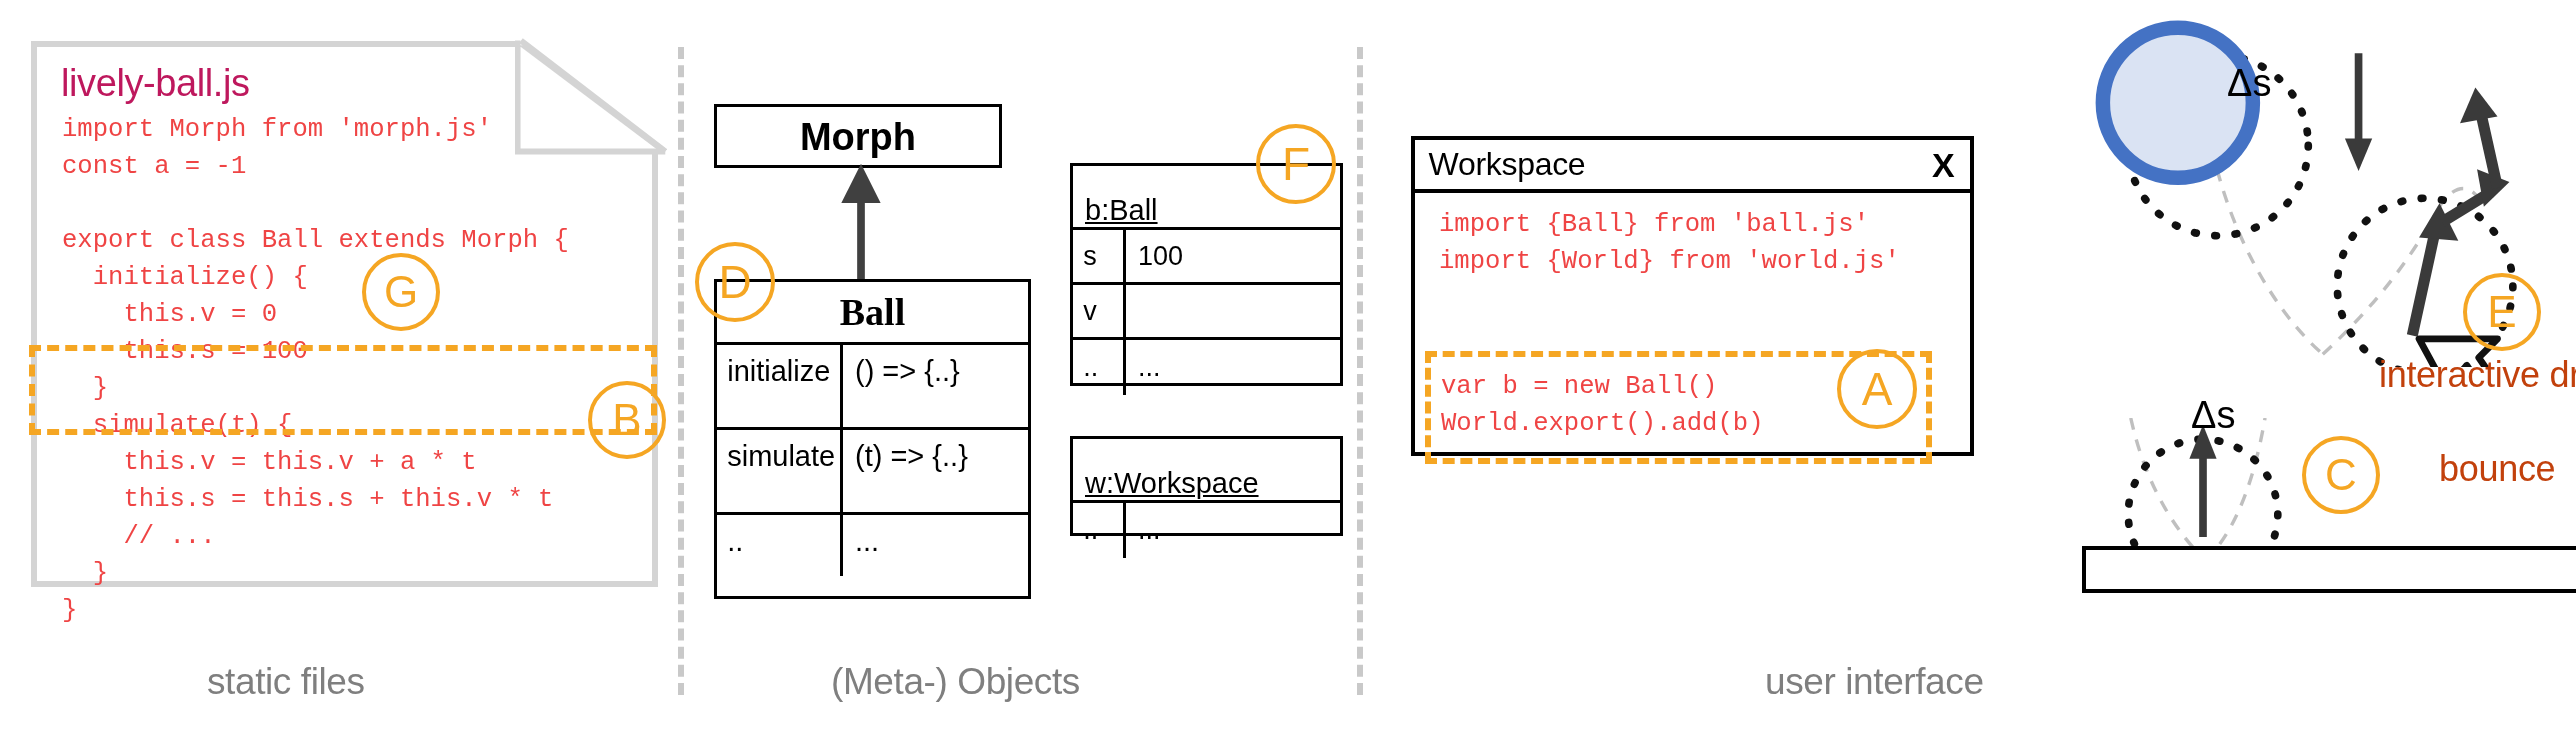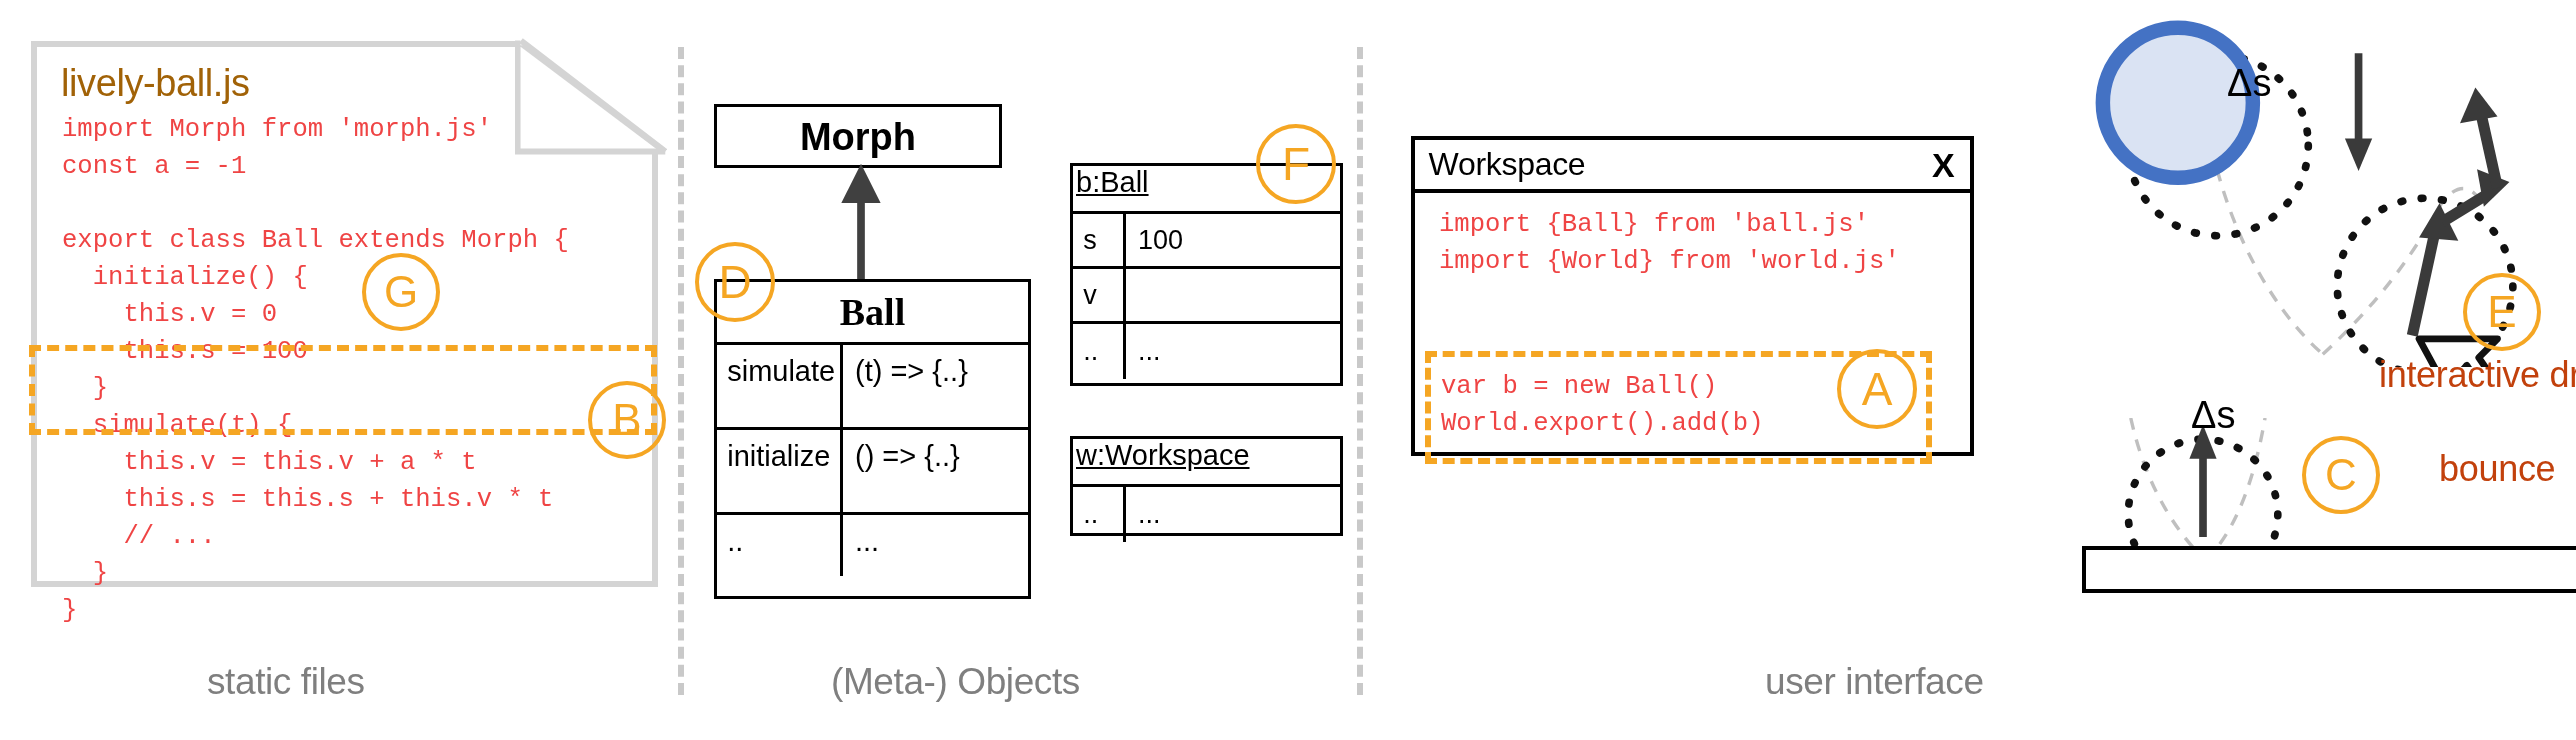--- a/index.html
+++ b/index.html
@@ -36,21 +36,21 @@
     position:absolute;inset:0;
     border:6px solid #d4d4d4;
     box-sizing:border-box;
     clip-path:polygon(0 0, 490px 0, 490px 109px, 100% 109px, 100% 100%, 0 100%);
   }
   #file-page .sheet-fold{
     position:absolute;left:484px;top:-3.4px;width:152px;height:117px;
   }
   .file-title{
     position:absolute;left:30px;top:20.5px;
-    font-size:38px;color:#a16207;font-weight:400;letter-spacing:-0.4px;
+    font-size:38px;color:#be185d;font-weight:400;letter-spacing:-0.4px;
     white-space:nowrap;
   }
   .code{
     font-family:"Liberation Mono","DejaVu Sans Mono",monospace;
     font-size:25.6px;line-height:37px;color:#ef4444;white-space:pre;
   }
   #file-code{
     position:absolute;left:31px;top:70px;
   }
 
@@ -113,22 +113,22 @@
   .uml-row.short{height:61px;}
 
   
   #uml-arrow{position:absolute;left:831px;top:162px;width:60px;height:124px;}
 
   
   .obj-box{position:absolute;border:3.4px solid #000;box-sizing:border-box;background:#fff;}
   #obj-ball{left:1070px;top:163px;width:273px;height:223px;}
   #obj-ws{left:1070px;top:436px;width:273px;height:100px;}
   .obj-head{
-    height:48px;border-bottom:3.4px solid #000;box-sizing:border-box;
-    display:flex;align-items:flex-start;padding-left:3px;
+    height:64px;border-bottom:3.4px solid #000;box-sizing:border-box;
+    display:flex;align-items:flex-end;padding-left:12px;
   }
   .obj-head span{
     font-size:29px;color:#000;text-decoration:underline;
   }
   .obj-row{display:flex;border-bottom:3.4px solid #000;box-sizing:border-box;height:55px;}
   .obj-row:last-child{border-bottom:none;}
   .obj-row .k{
     width:53px;border-right:3.4px solid #000;box-sizing:border-box;
     font-size:27px;color:#000;display:flex;align-items:center;padding-left:10.2px;
   }
@@ -204,26 +204,26 @@
 </div>
 
 <svg id="uml-arrow" viewBox="0 0 70 145">
   <line x1="35" y1="145" x2="35" y2="40" stroke="#404040" stroke-width="9"></line>
   <polygon points="35,2 12,48 58,48" fill="#404040"></polygon>
 </svg>
 
 <div class="uml-box" id="uml-ball">
   <div class="ttl">Ball</div>
   <div class="uml-row tall">
+    <div class="c1">initialize</div>
+    <div class="c2">() =&gt; {..}</div>
+  </div>
+  <div class="uml-row tall">
     <div class="c1">simulate</div>
     <div class="c2">(t) =&gt; {..}</div>
-  </div>
-  <div class="uml-row tall">
-    <div class="c1">initialize</div>
-    <div class="c2">() =&gt; {..}</div>
   </div>
   <div class="uml-row short">
     <div class="c1">..</div>
     <div class="c2">...</div>
   </div>
 </div>
 <div class="marker" id="mk-D">D</div>
 
 <div class="obj-box" id="obj-ball">
   <div class="obj-head">

